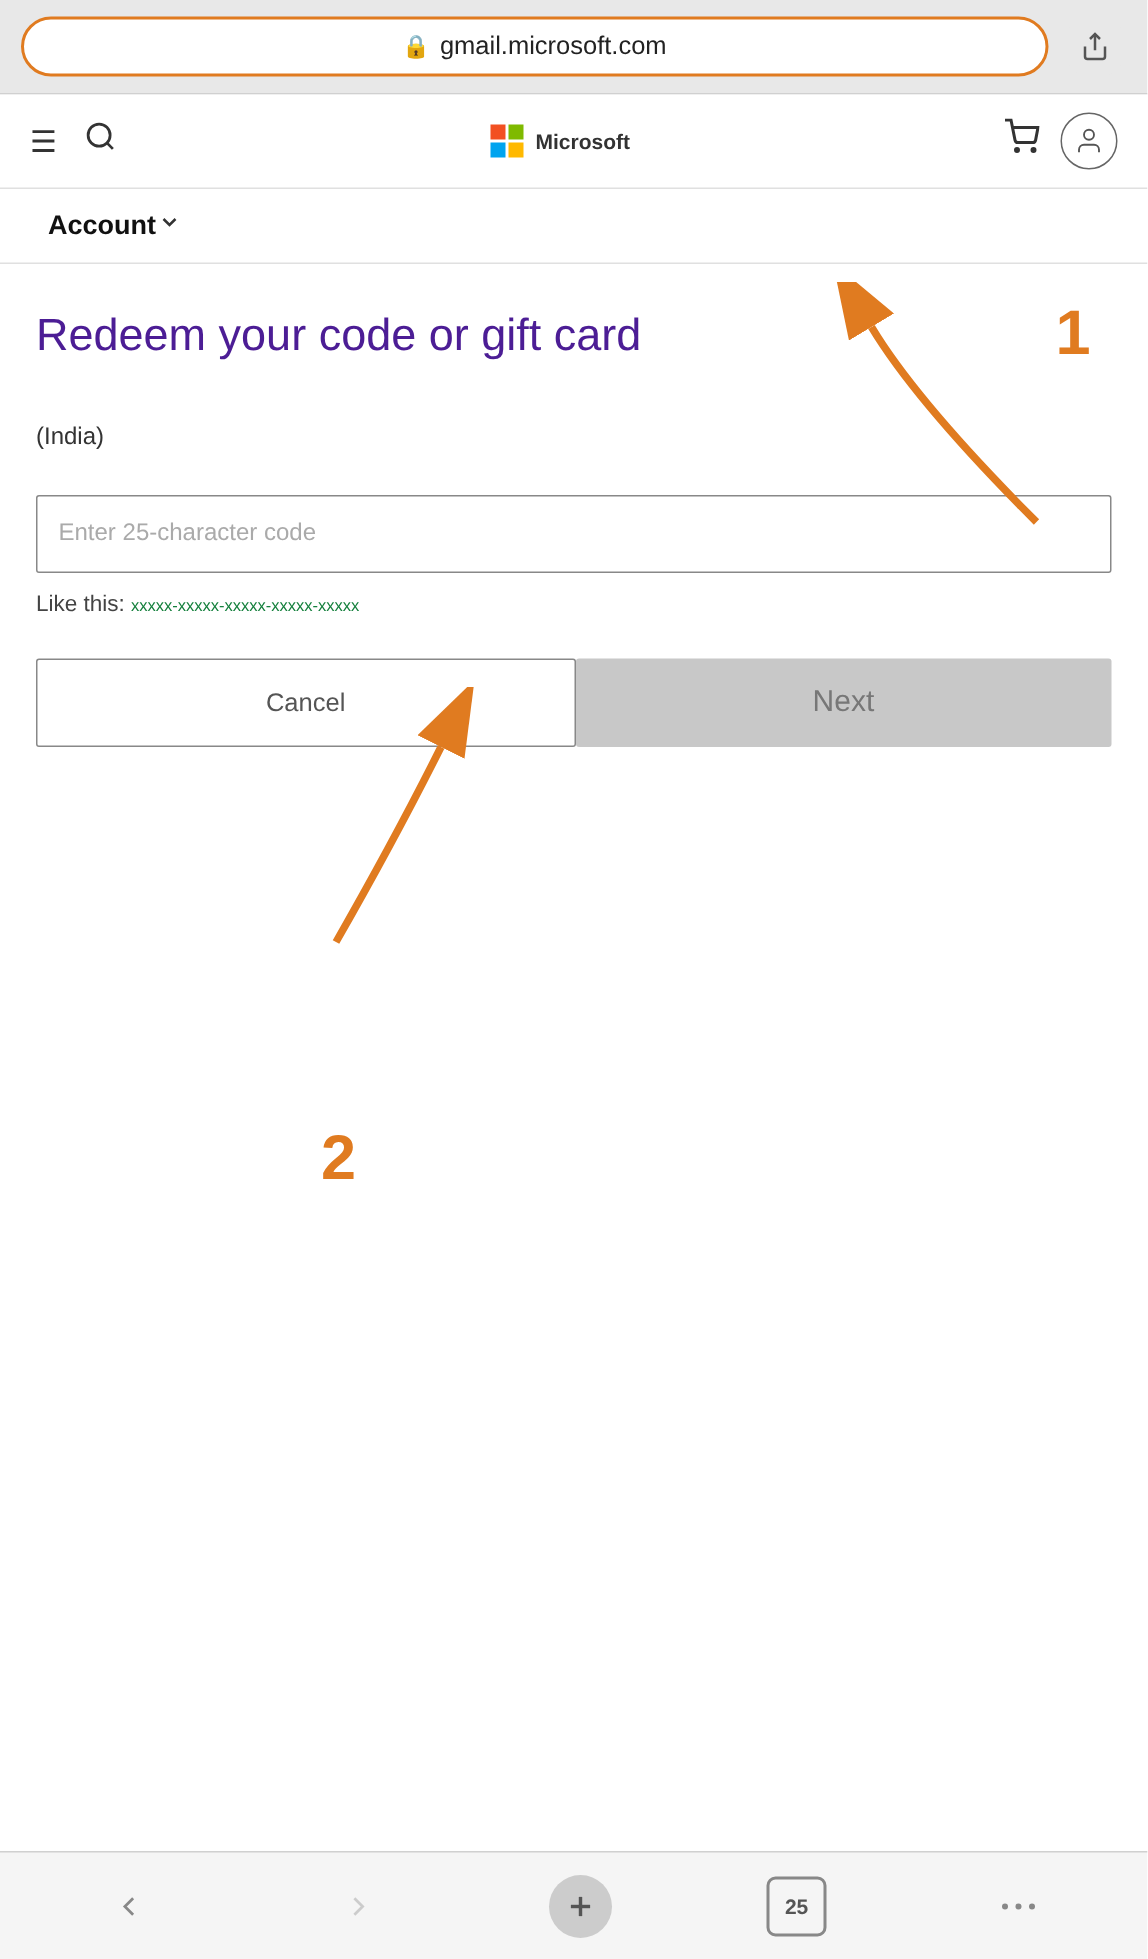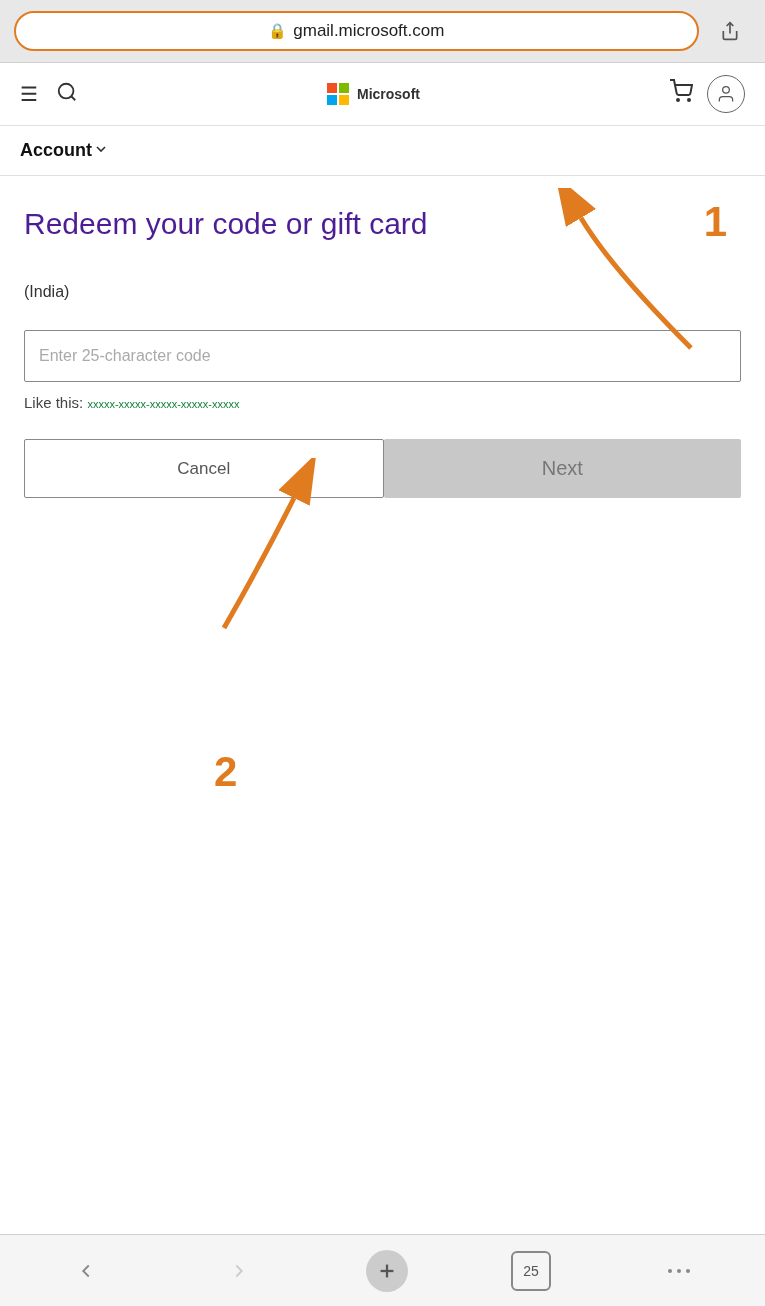--- a/index.html
+++ b/index.html
@@ -111,21 +111,21 @@
       display: flex;
       align-items: center;
       justify-content: center;
       font-size: 20px;
       color: #555;
       cursor: pointer;
     }
 
     
     .account-bar {
-      padding: 14px 20px;
+      padding: 14px 32px;
       border-bottom: 1px solid #e0e0e0;
       display: flex;
       align-items: center;
       gap: 1px;
     }
     .account-label {
       font-size: 18px;
       font-weight: 700;
       color: #111;
     }
@@ -271,21 +271,21 @@
       width: 40px;
       height: 40px;
       border: 2px solid #888;
       border-radius: 6px;
       display: flex;
       align-items: center;
       justify-content: center;
       font-size: 14px;
       color: #555;
       cursor: pointer;
-      font-weight: 400;
+      font-weight: 700;
     }
   </style>
 </head>
 <body>
 
 <div class="address-bar-container">
   <div class="address-bar">
     <span class="lock-icon">🔒</span>
     <span>gmail.microsoft.com</span>
   </div>

